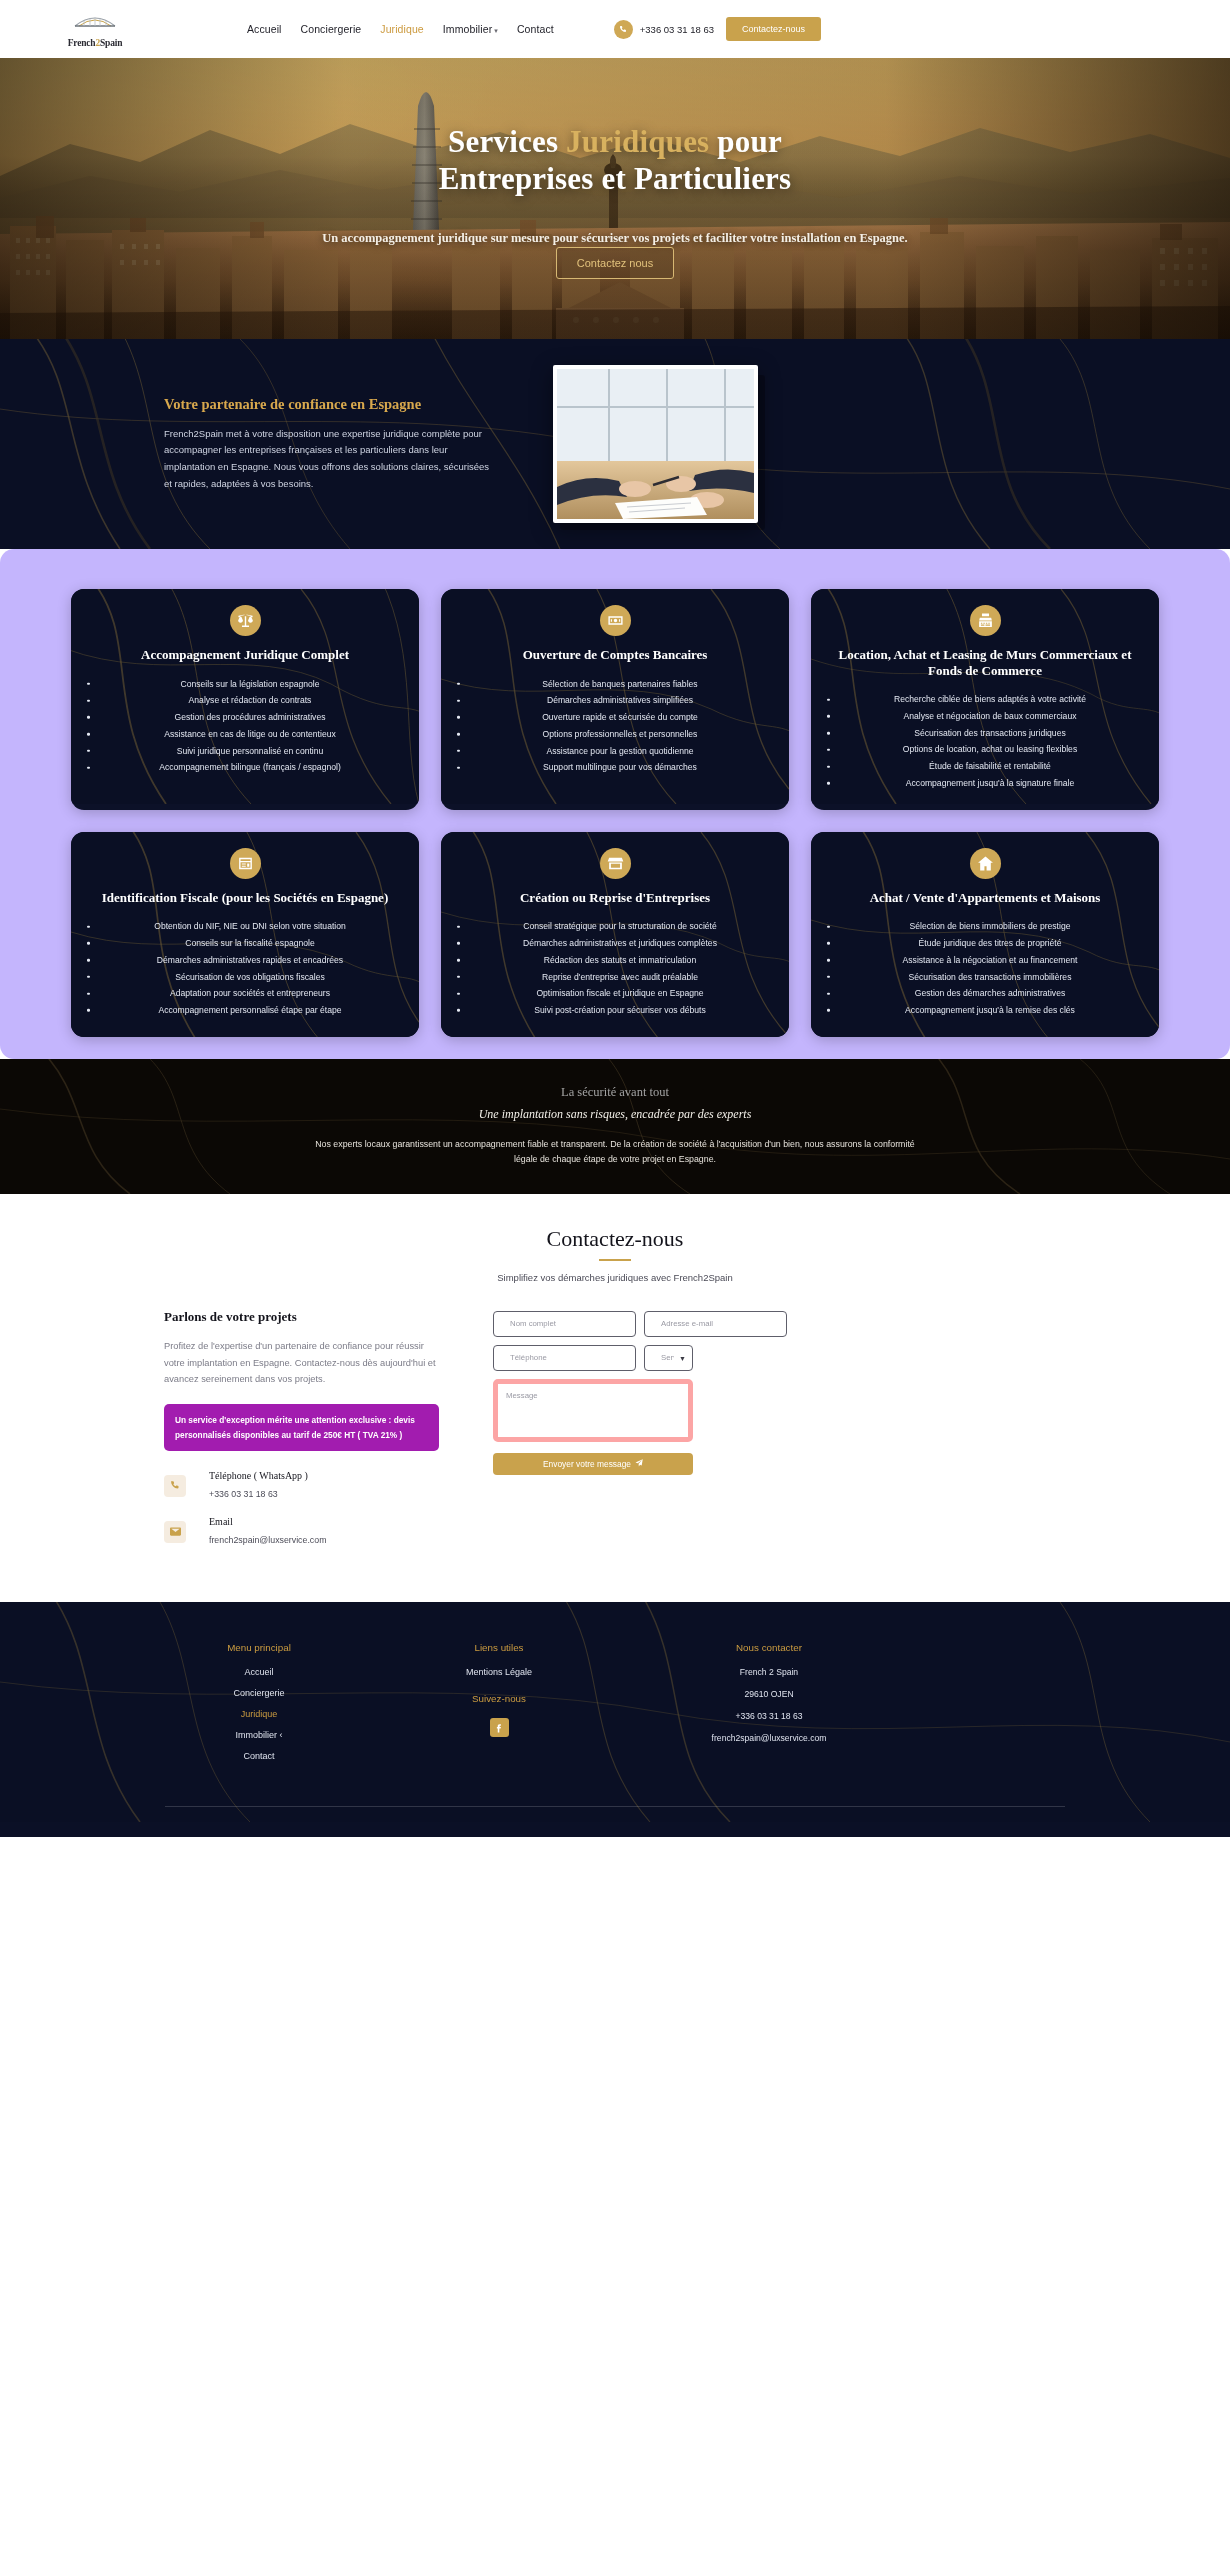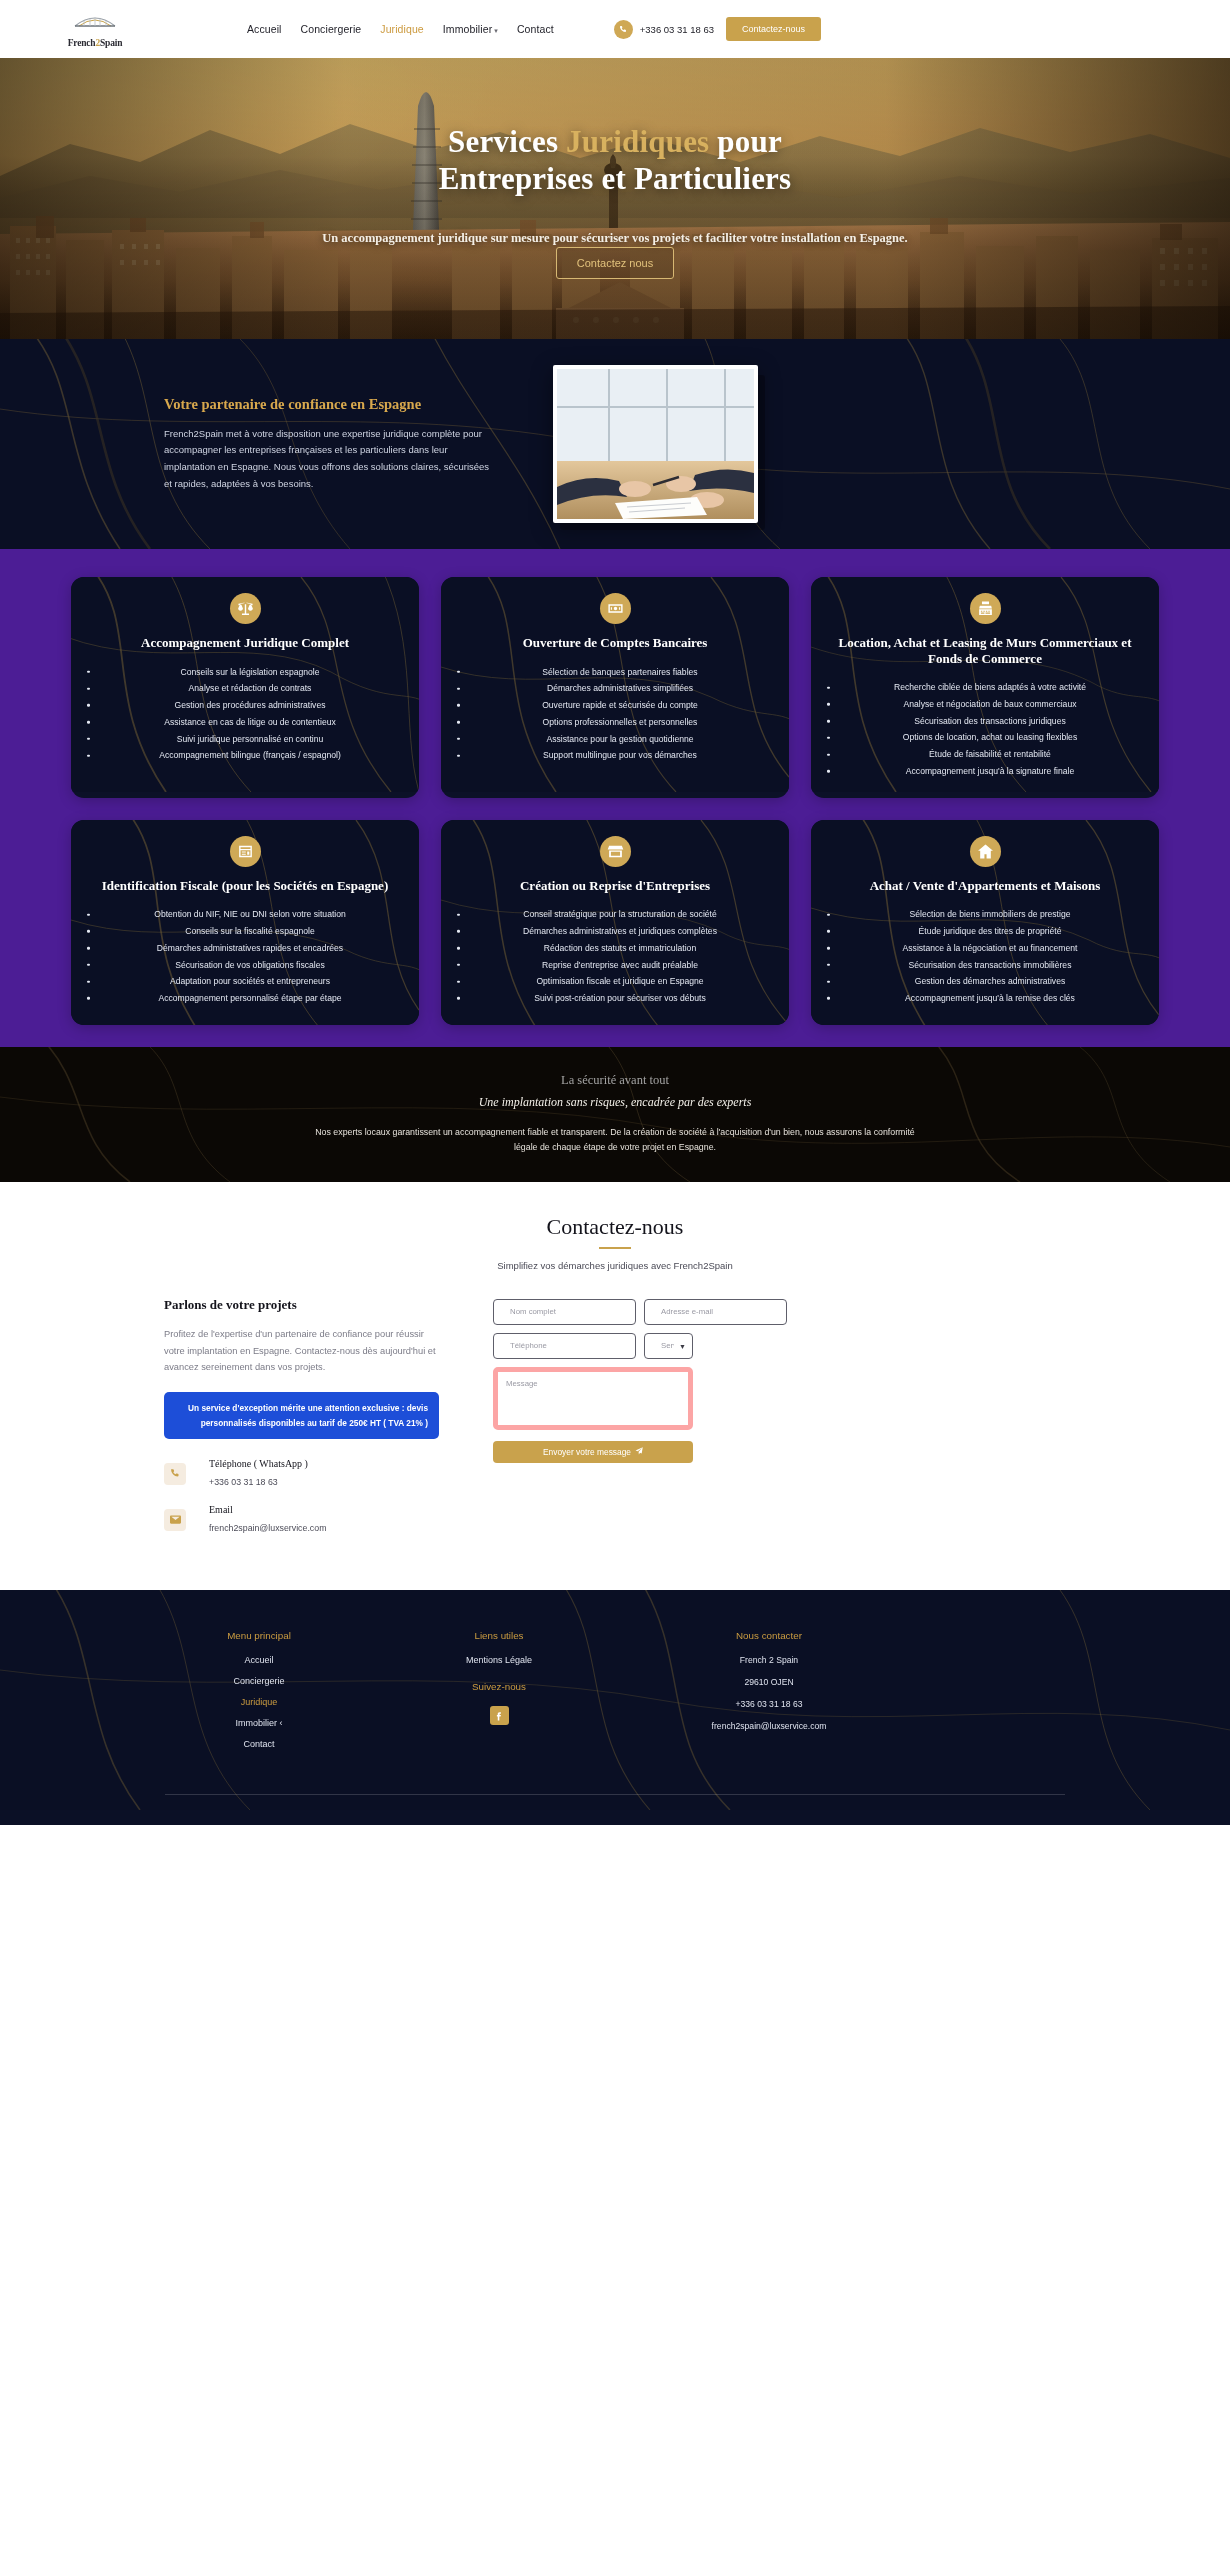--- a/index.html
+++ b/index.html
@@ -187,21 +187,21 @@
     overflow: hidden;
     background: linear-gradient(160deg,#e9eef3 0%, #cdd6de 40%, #9fa7ad 100%);
   }
   .photo-shadow {
     position: absolute; left: 7px; right: -7px; bottom: -7px; top: 10px;
     background: rgba(0,0,0,0.28);
     border-radius: 3px; z-index: -1;
   }
 
   
-  .services { background: #4c1d95; padding: 28px 0 22px; }
+  .services { background: #c4b5fd; padding: 40px 0 22px; border-radius: 14px; }
   .grid {
     width: 1230px;
     display: flex; flex-wrap: wrap;
     justify-content: center;
     gap: 22px 22px;
   }
   .card {
     width: 348px;
     min-height: 200px;
     border-radius: 13px;
@@ -295,29 +295,28 @@
     font-family: "Liberation Serif", serif;
     font-size: 13px;
     color: #14141c;
     margin-bottom: 13px;
   }
   .c-left p {
     font-size: 9.3px; line-height: 1.8; color: #7c7c88;
     margin-bottom: 16px;
   }
   .notice {
-    background: #1d4ed8;
+    background: #a21caf;
     color: #ffffff;
     font-size: 8.3px;
     line-height: 1.75;
     padding: 9px 11px;
     border-radius: 5px;
     margin-bottom: 19px;
     font-weight: bold;
-    text-align: right;
   }
   .c-item { display: flex; align-items: center; gap: 23px; margin-bottom: 15px; }
   .c-ico {
     width: 22px; height: 22px; border-radius: 4px;
     background: #f5ece0;
     display: flex; align-items: center; justify-content: center;
     flex: 0 0 auto;
   }
   .c-ilabel {
     font-family: "Liberation Serif", serif;

